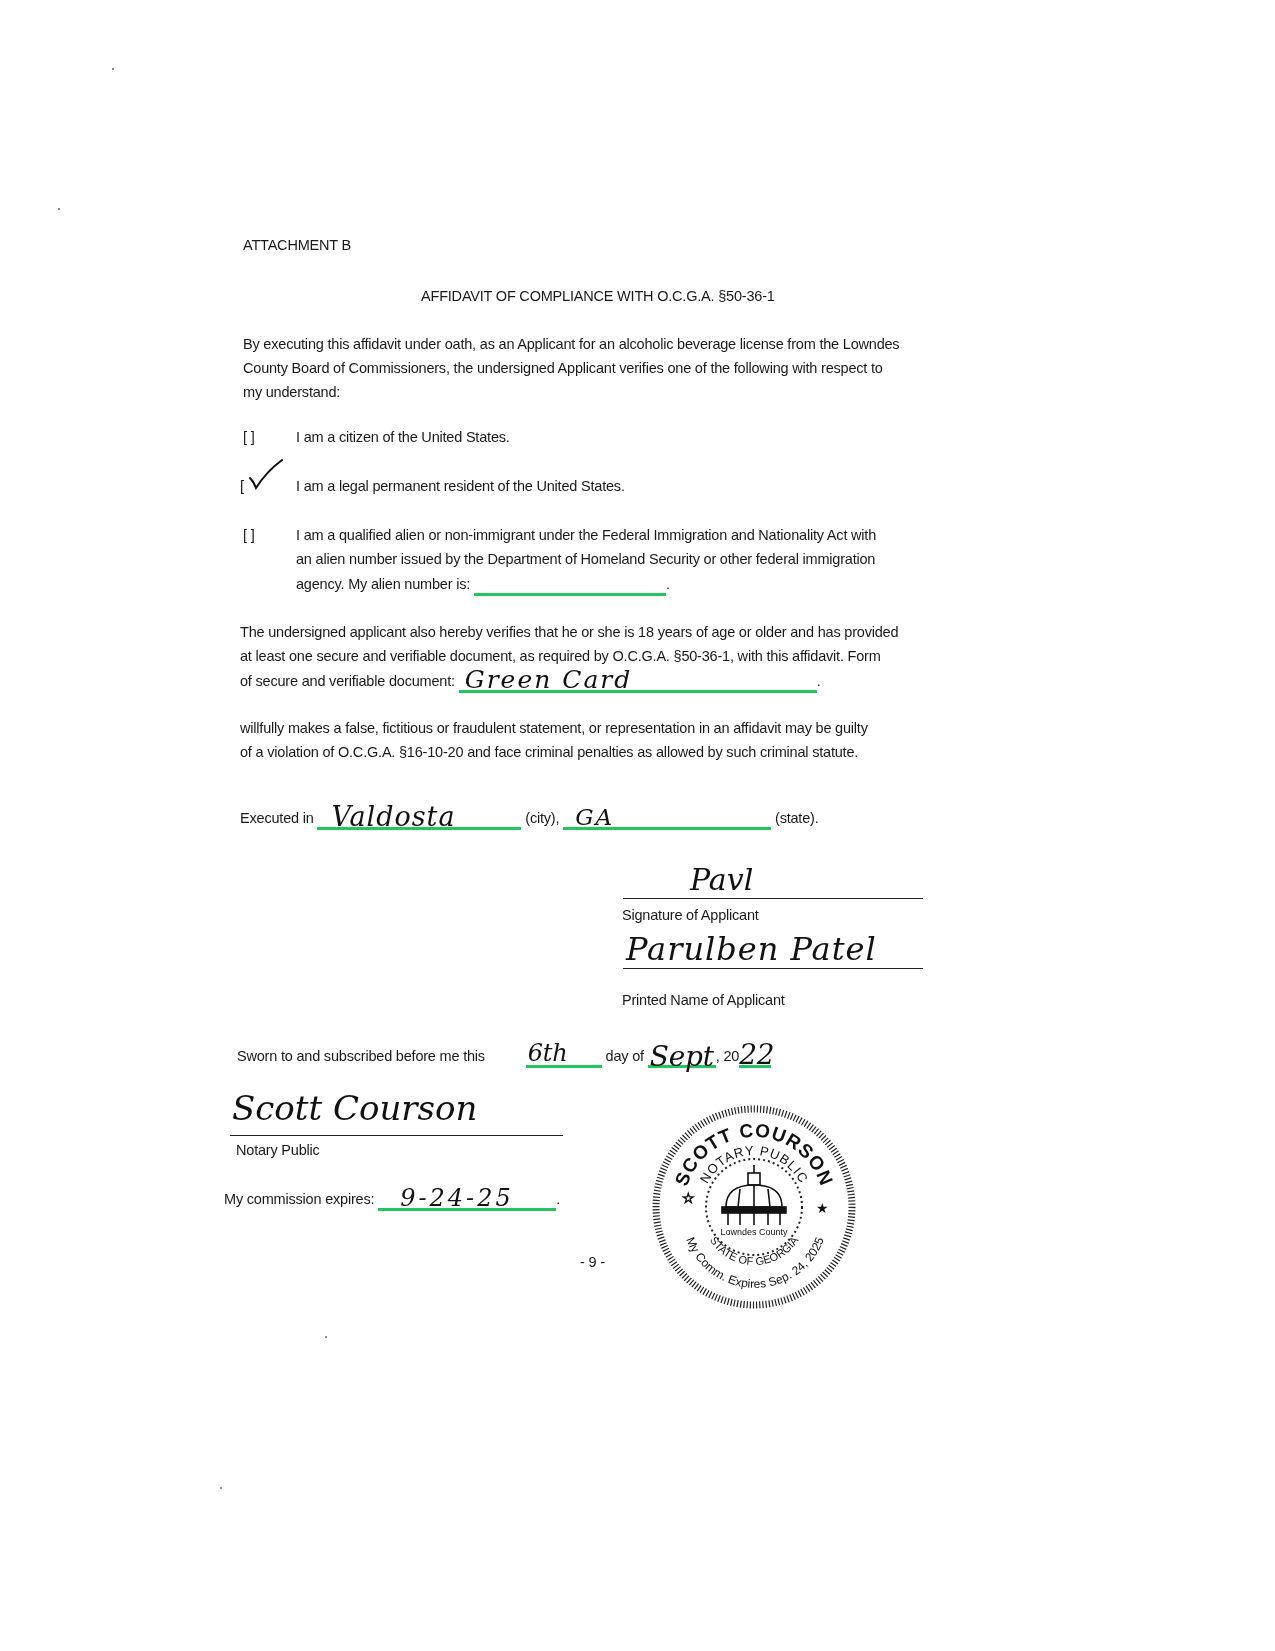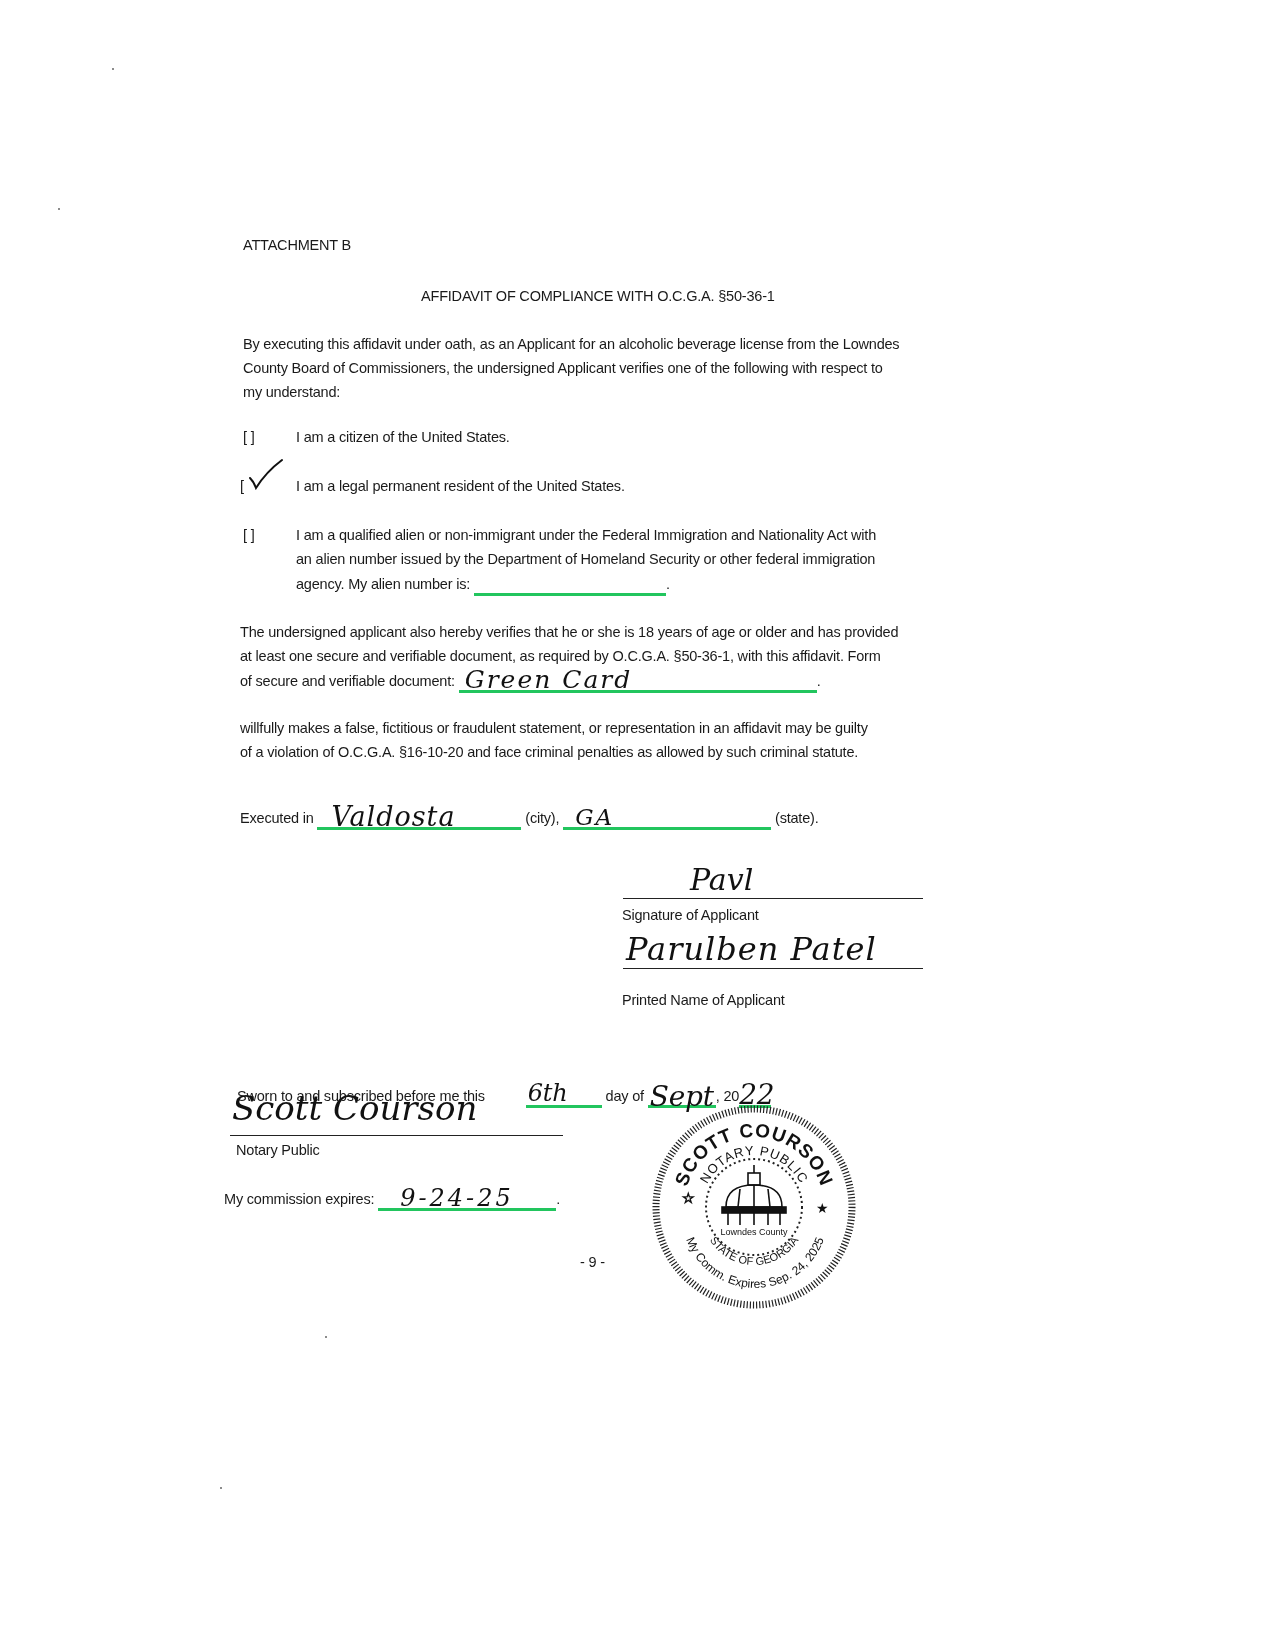--- a/index.html
+++ b/index.html
@@ -79,21 +79,21 @@
 <div class="sigline" style="left:623px;top:968px;width:300px;"></div>
 <div class="abs hand" style="left:626px;top:930px;font-size:32px;letter-spacing:1px;">Parulben Patel</div>
 <div class="abs txt" style="left:622px;top:974px;margin-top:14px;">Printed Name of Applicant</div>
 
 <div class="abs txt" style="left:237px;top:1043px;white-space:nowrap;">
   <span>Sworn to and subscribed before me this</span>
   <span class="uline" style="width:76px;position:relative;margin-left:37px;">
     <span class="hand" style="position:absolute;left:2px;bottom:0;font-size:24px;">6th</span>
   </span>
   <span>day of</span>
-  <span class="uline" style="width:68px;position:relative;margin-top:40px;">
+  <span class="uline" style="width:68px;position:relative;">
     <span class="hand" style="position:absolute;left:2px;bottom:-4px;font-size:28px;">Sept</span>
   </span><span>, 20</span><span class="uline" style="width:32px;position:relative;">
     <span class="hand" style="position:absolute;left:0;bottom:-2px;font-size:28px;">22</span>
   </span>
 </div>
 
 <div class="sigline" style="left:230px;top:1135px;width:333px;"></div>
 <div class="abs hand" style="left:232px;top:1088px;font-size:34px;">Scott Courson</div>
 <div class="abs txt" style="left:236px;top:1138px;">Notary Public</div>
 

